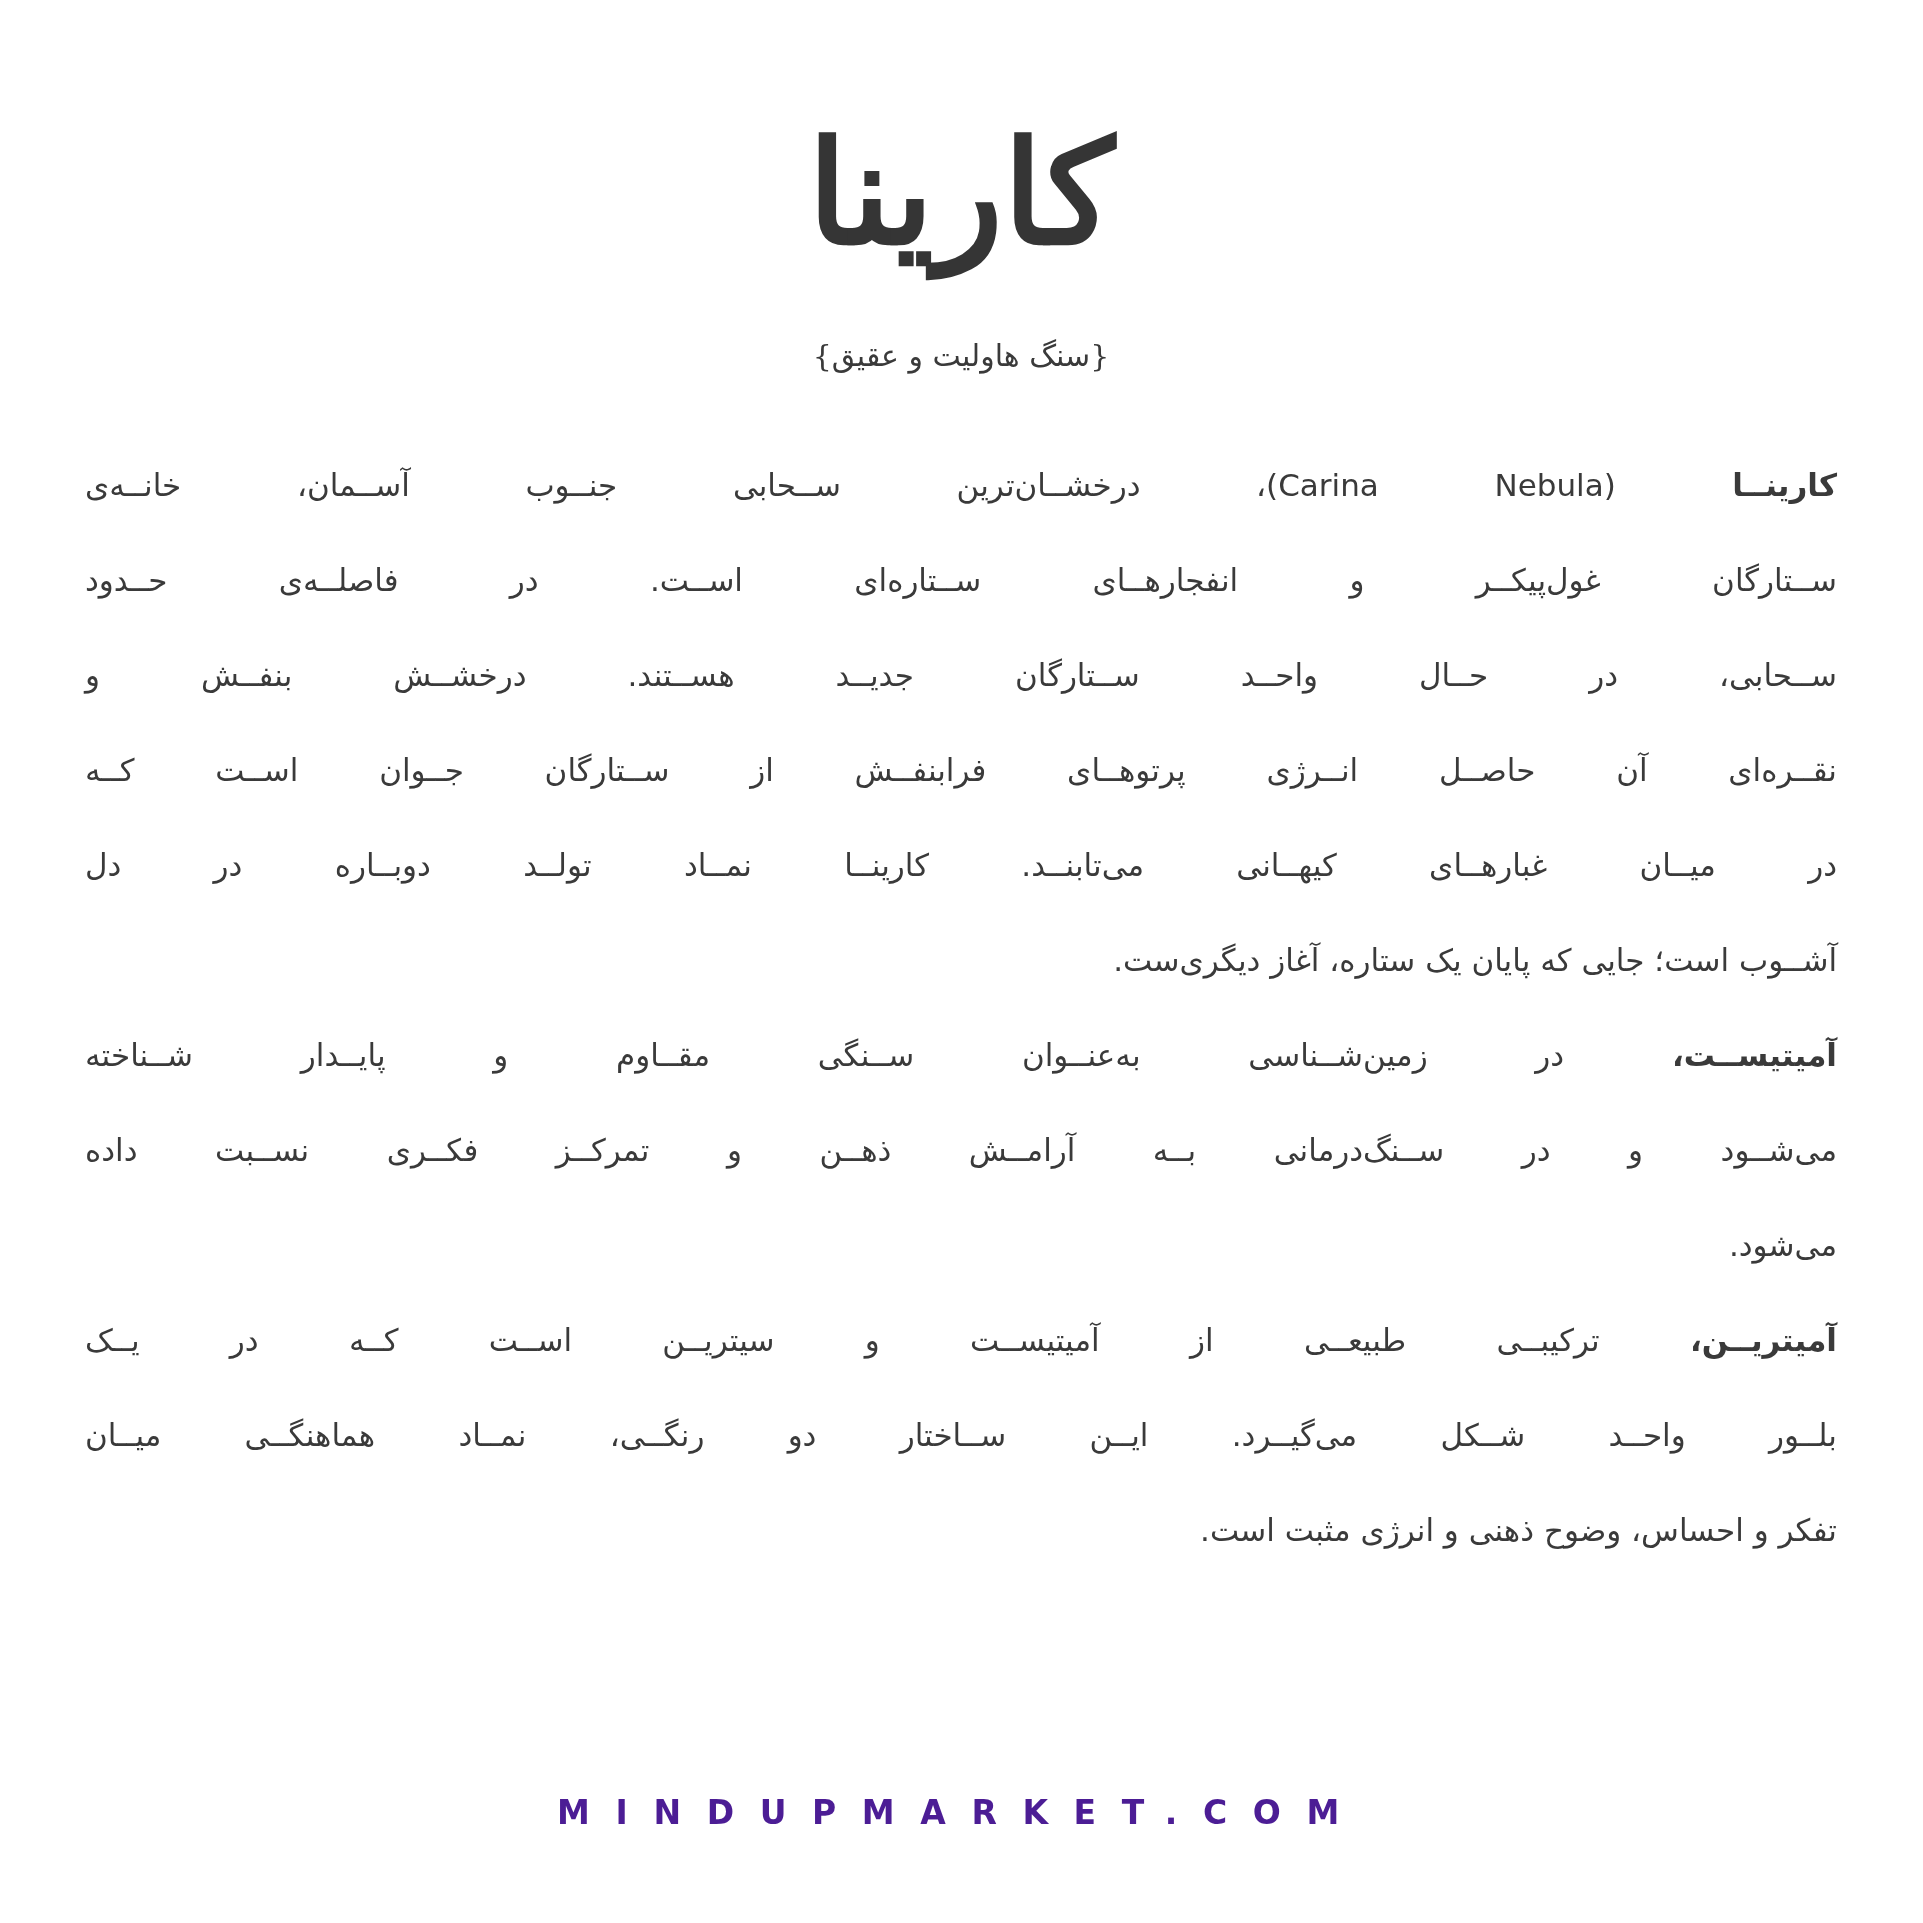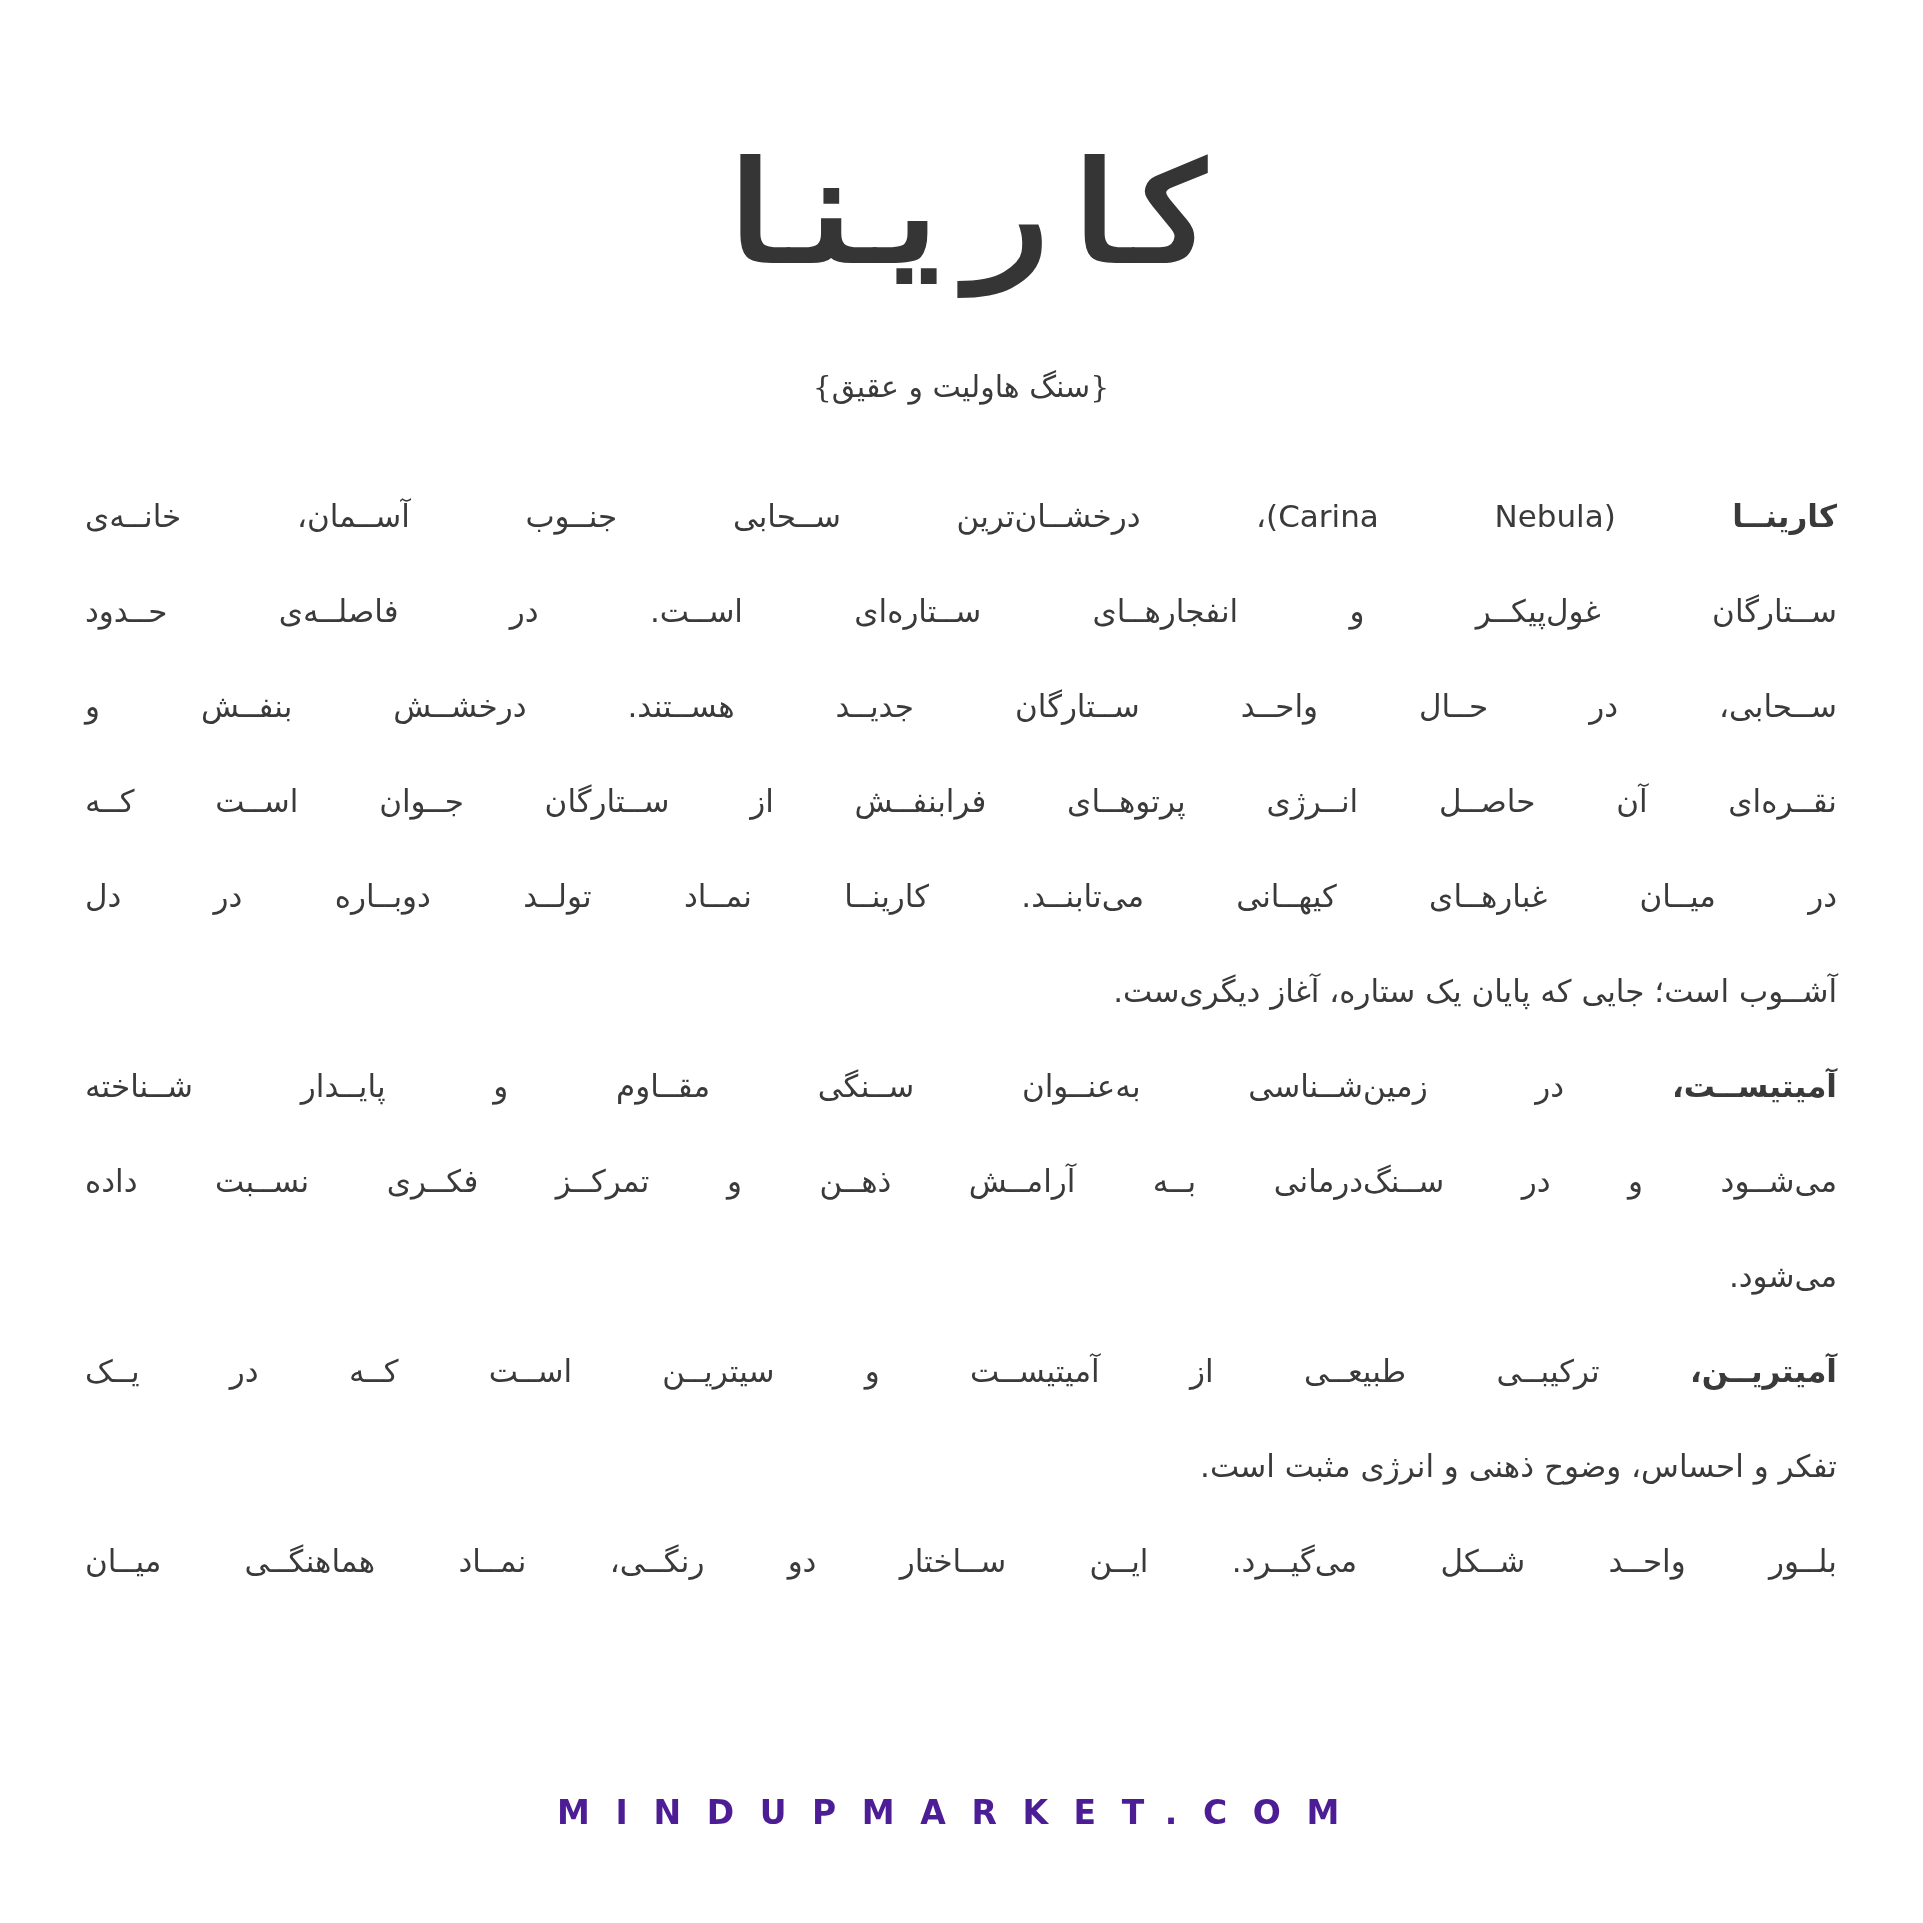--- a/index.html
+++ b/index.html
@@ -11,26 +11,26 @@
     position: relative;
     width: 1924px;
     height: 1924px;
     background: #ffffff;
     overflow: hidden;
     direction: rtl;
     color: #3a3a3a;
     font-family: "DejaVu Sans", sans-serif;
   }
   .title {
-    padding-top: 120px;
+    padding-top: 89px;
     text-align: center;
     font-size: 143px;
     line-height: 210px;
     font-weight: 700;
-    font-family: Liberation Mono, monospace;
+    font-family: Liberation Sans, sans-serif;
     color: #353535;
   }
   .subtitle {
     margin-top: 15px;
     text-align: center;
     font-size: 30px;
     line-height: 83px;
     font-weight: 400;
     font-family: "DejaVu Serif", "DejaVu Sans", serif;
     color: #3a3a3a;
@@ -77,18 +77,18 @@
       <div class="line line-justify"><span class="seg bold">کارینــا </span><span class="seg">(Carina Nebula)، درخشــان‌ترین ســحابی جنــوب آســمان، خانــه‌ی</span></div>
       <div class="line line-justify"><span class="seg">ســتارگان غول‌پیکــر و انفجارهــای ســتاره‌ای اســت. در فاصلــه‌ی حــدود</span></div>
       <div class="line line-justify"><span class="seg">ســحابی، در حــال واحــد ســتارگان جدیــد هســتند. درخشــش بنفــش و</span></div>
       <div class="line line-justify"><span class="seg">نقــره‌ای آن حاصــل انــرژی پرتوهــای فرابنفــش از ســتارگان جــوان اســت کــه</span></div>
       <div class="line line-justify"><span class="seg">در میــان غبارهــای کیهــانی می‌تابنــد. کارینــا نمــاد تولــد دوبــاره در دل</span></div>
       <div class="line line-right"><span class="seg">آشــوب است؛ جایی که پایان یک ستاره، آغاز دیگری‌ست.</span></div>
       <div class="line line-justify"><span class="seg bold">آمیتیســت،</span><span class="seg"> در زمین‌شــناسی به‌عنــوان ســنگی مقــاوم و پایــدار شــناخته</span></div>
       <div class="line line-justify"><span class="seg">می‌شــود و در ســنگ‌درمانی بــه آرامــش ذهــن و تمرکــز فکــری نســبت داده</span></div>
       <div class="line line-right"><span class="seg">می‌شود.</span></div>
       <div class="line line-justify"><span class="seg bold">آمیتریــن،</span><span class="seg"> ترکیبــی طبیعــی از آمیتیســت و سیتریــن اســت کــه در یــک</span></div>
+      <div class="line line-justify"><span class="seg">بلــور واحــد شــکل می‌گیــرد. ایــن ســاختار دو رنگــی، نمــاد هماهنگــی میــان</span></div>
       <div class="line line-right"><span class="seg">تفکر و احساس، وضوح ذهنی و انرژی مثبت است.</span></div>
-      <div class="line line-justify"><span class="seg">بلــور واحــد شــکل می‌گیــرد. ایــن ســاختار دو رنگــی، نمــاد هماهنگــی میــان</span></div>
     </div>
   <div class="footer">MINDUPMARKET.COM</div>
 </div>
 
 
 </body></html>

